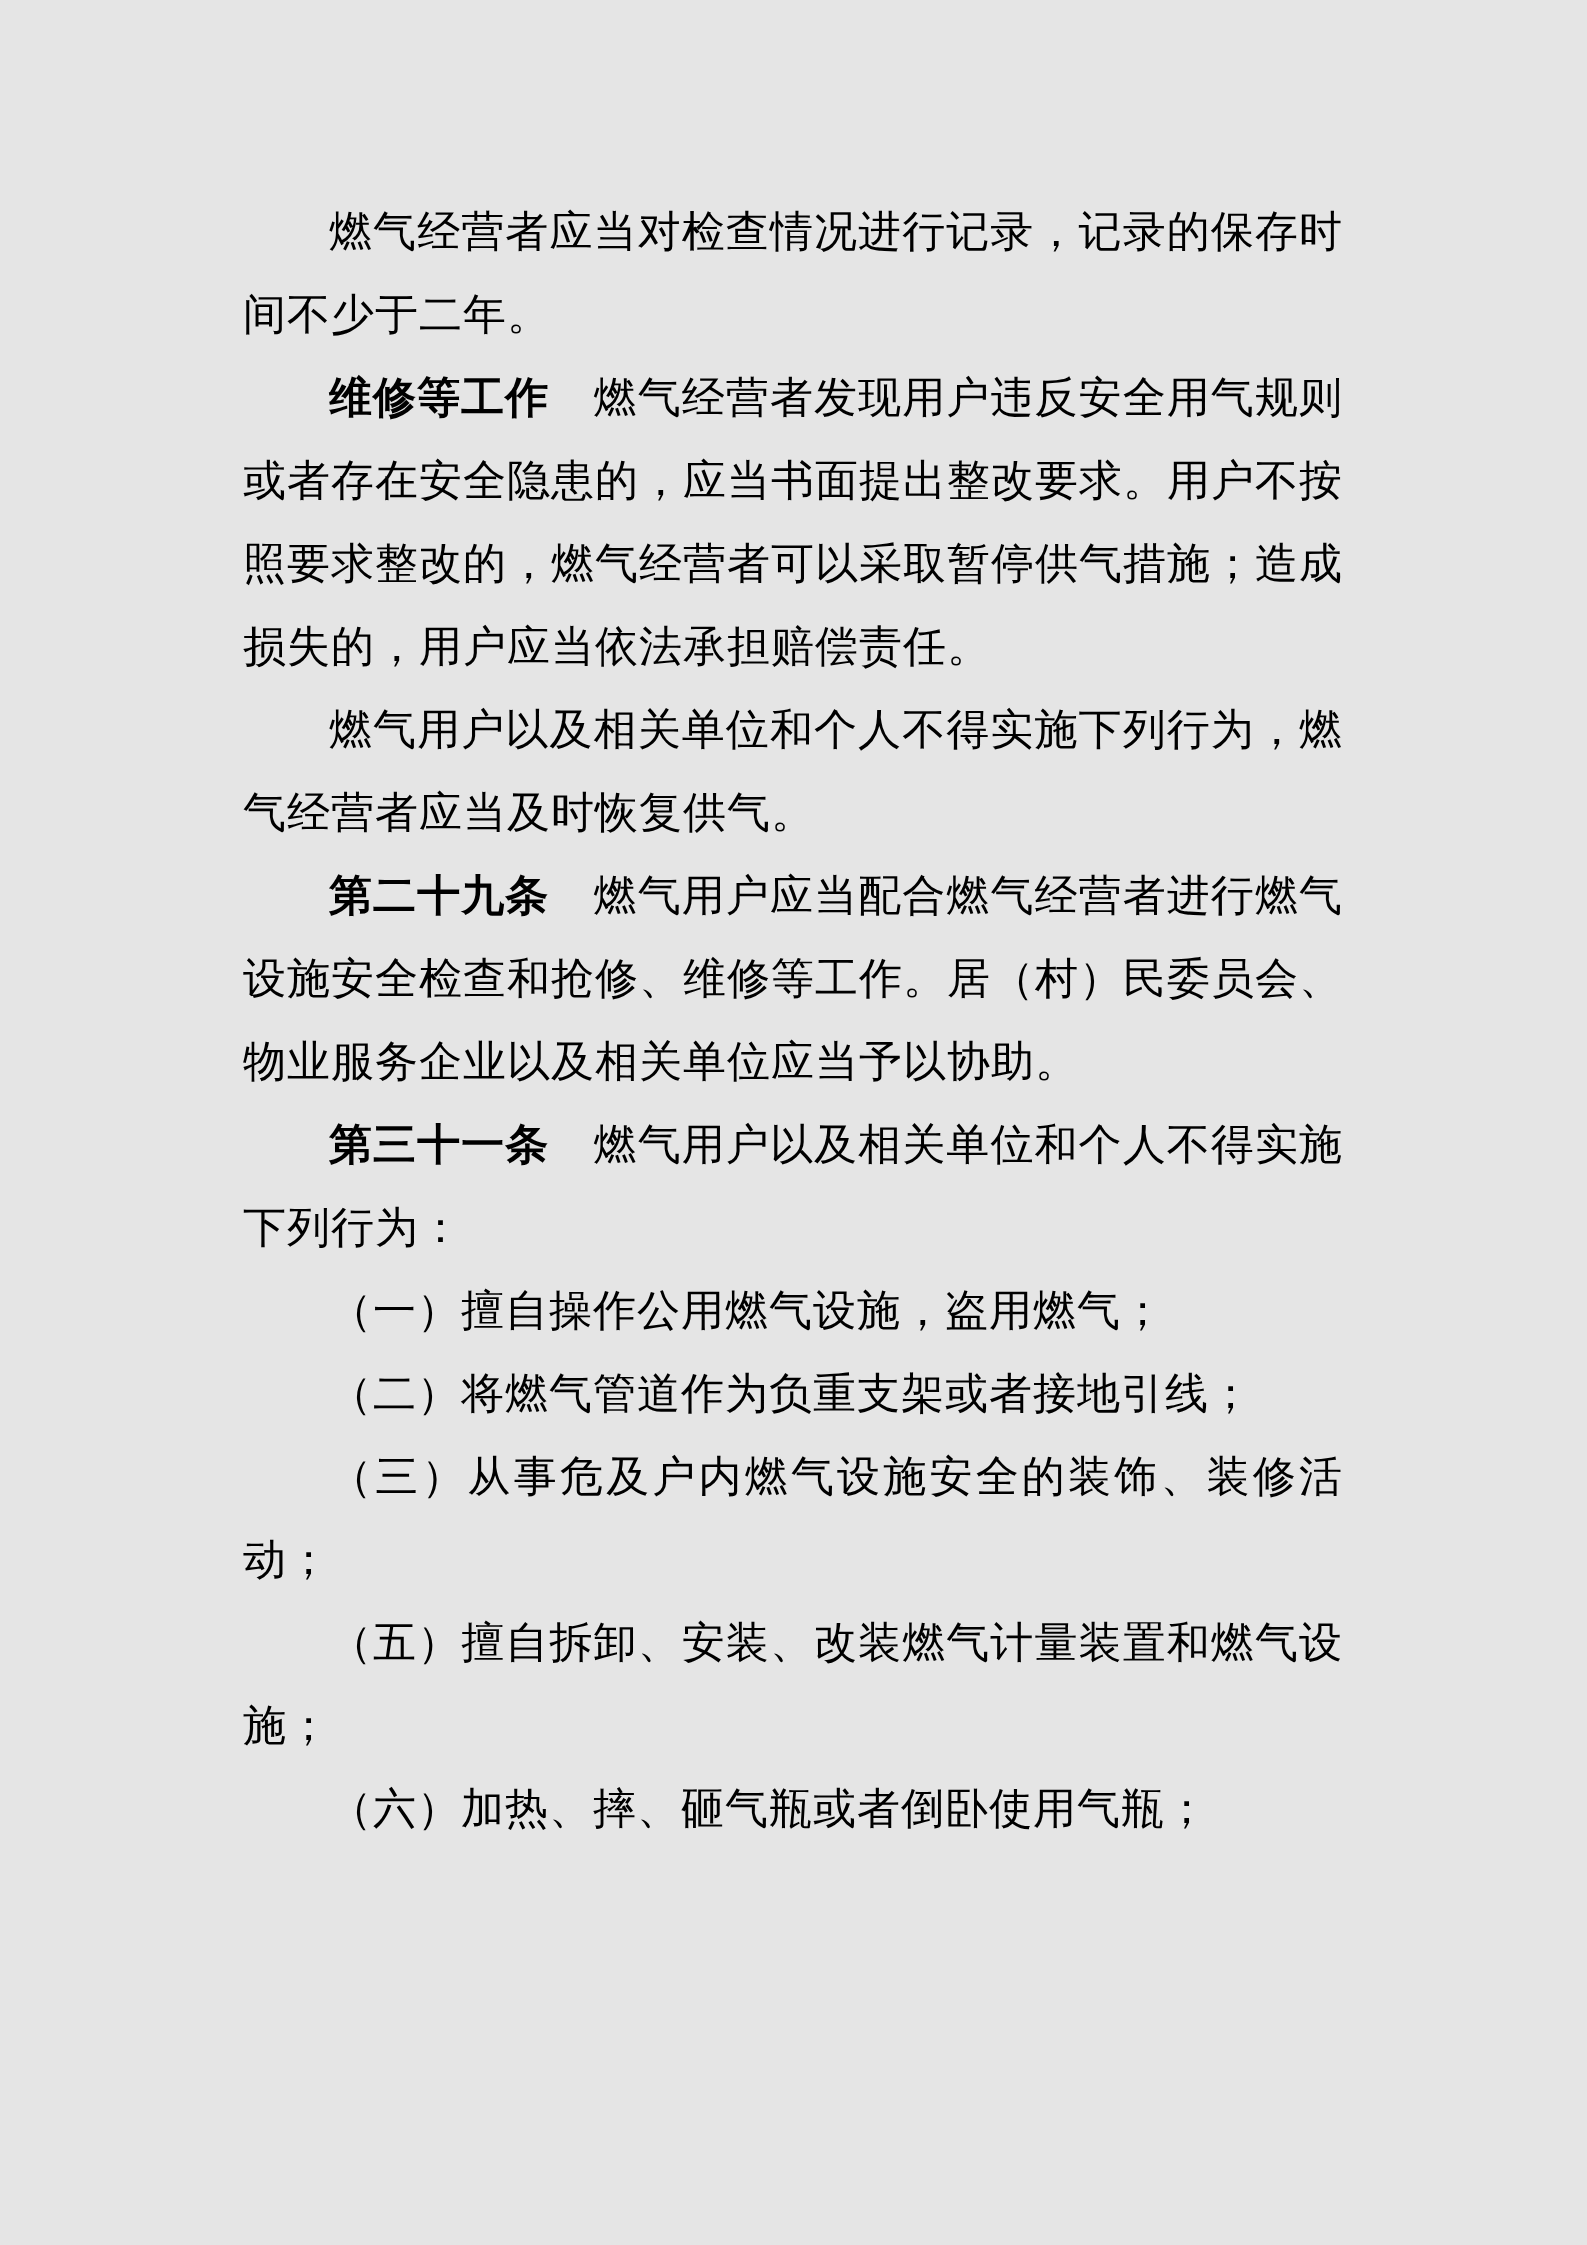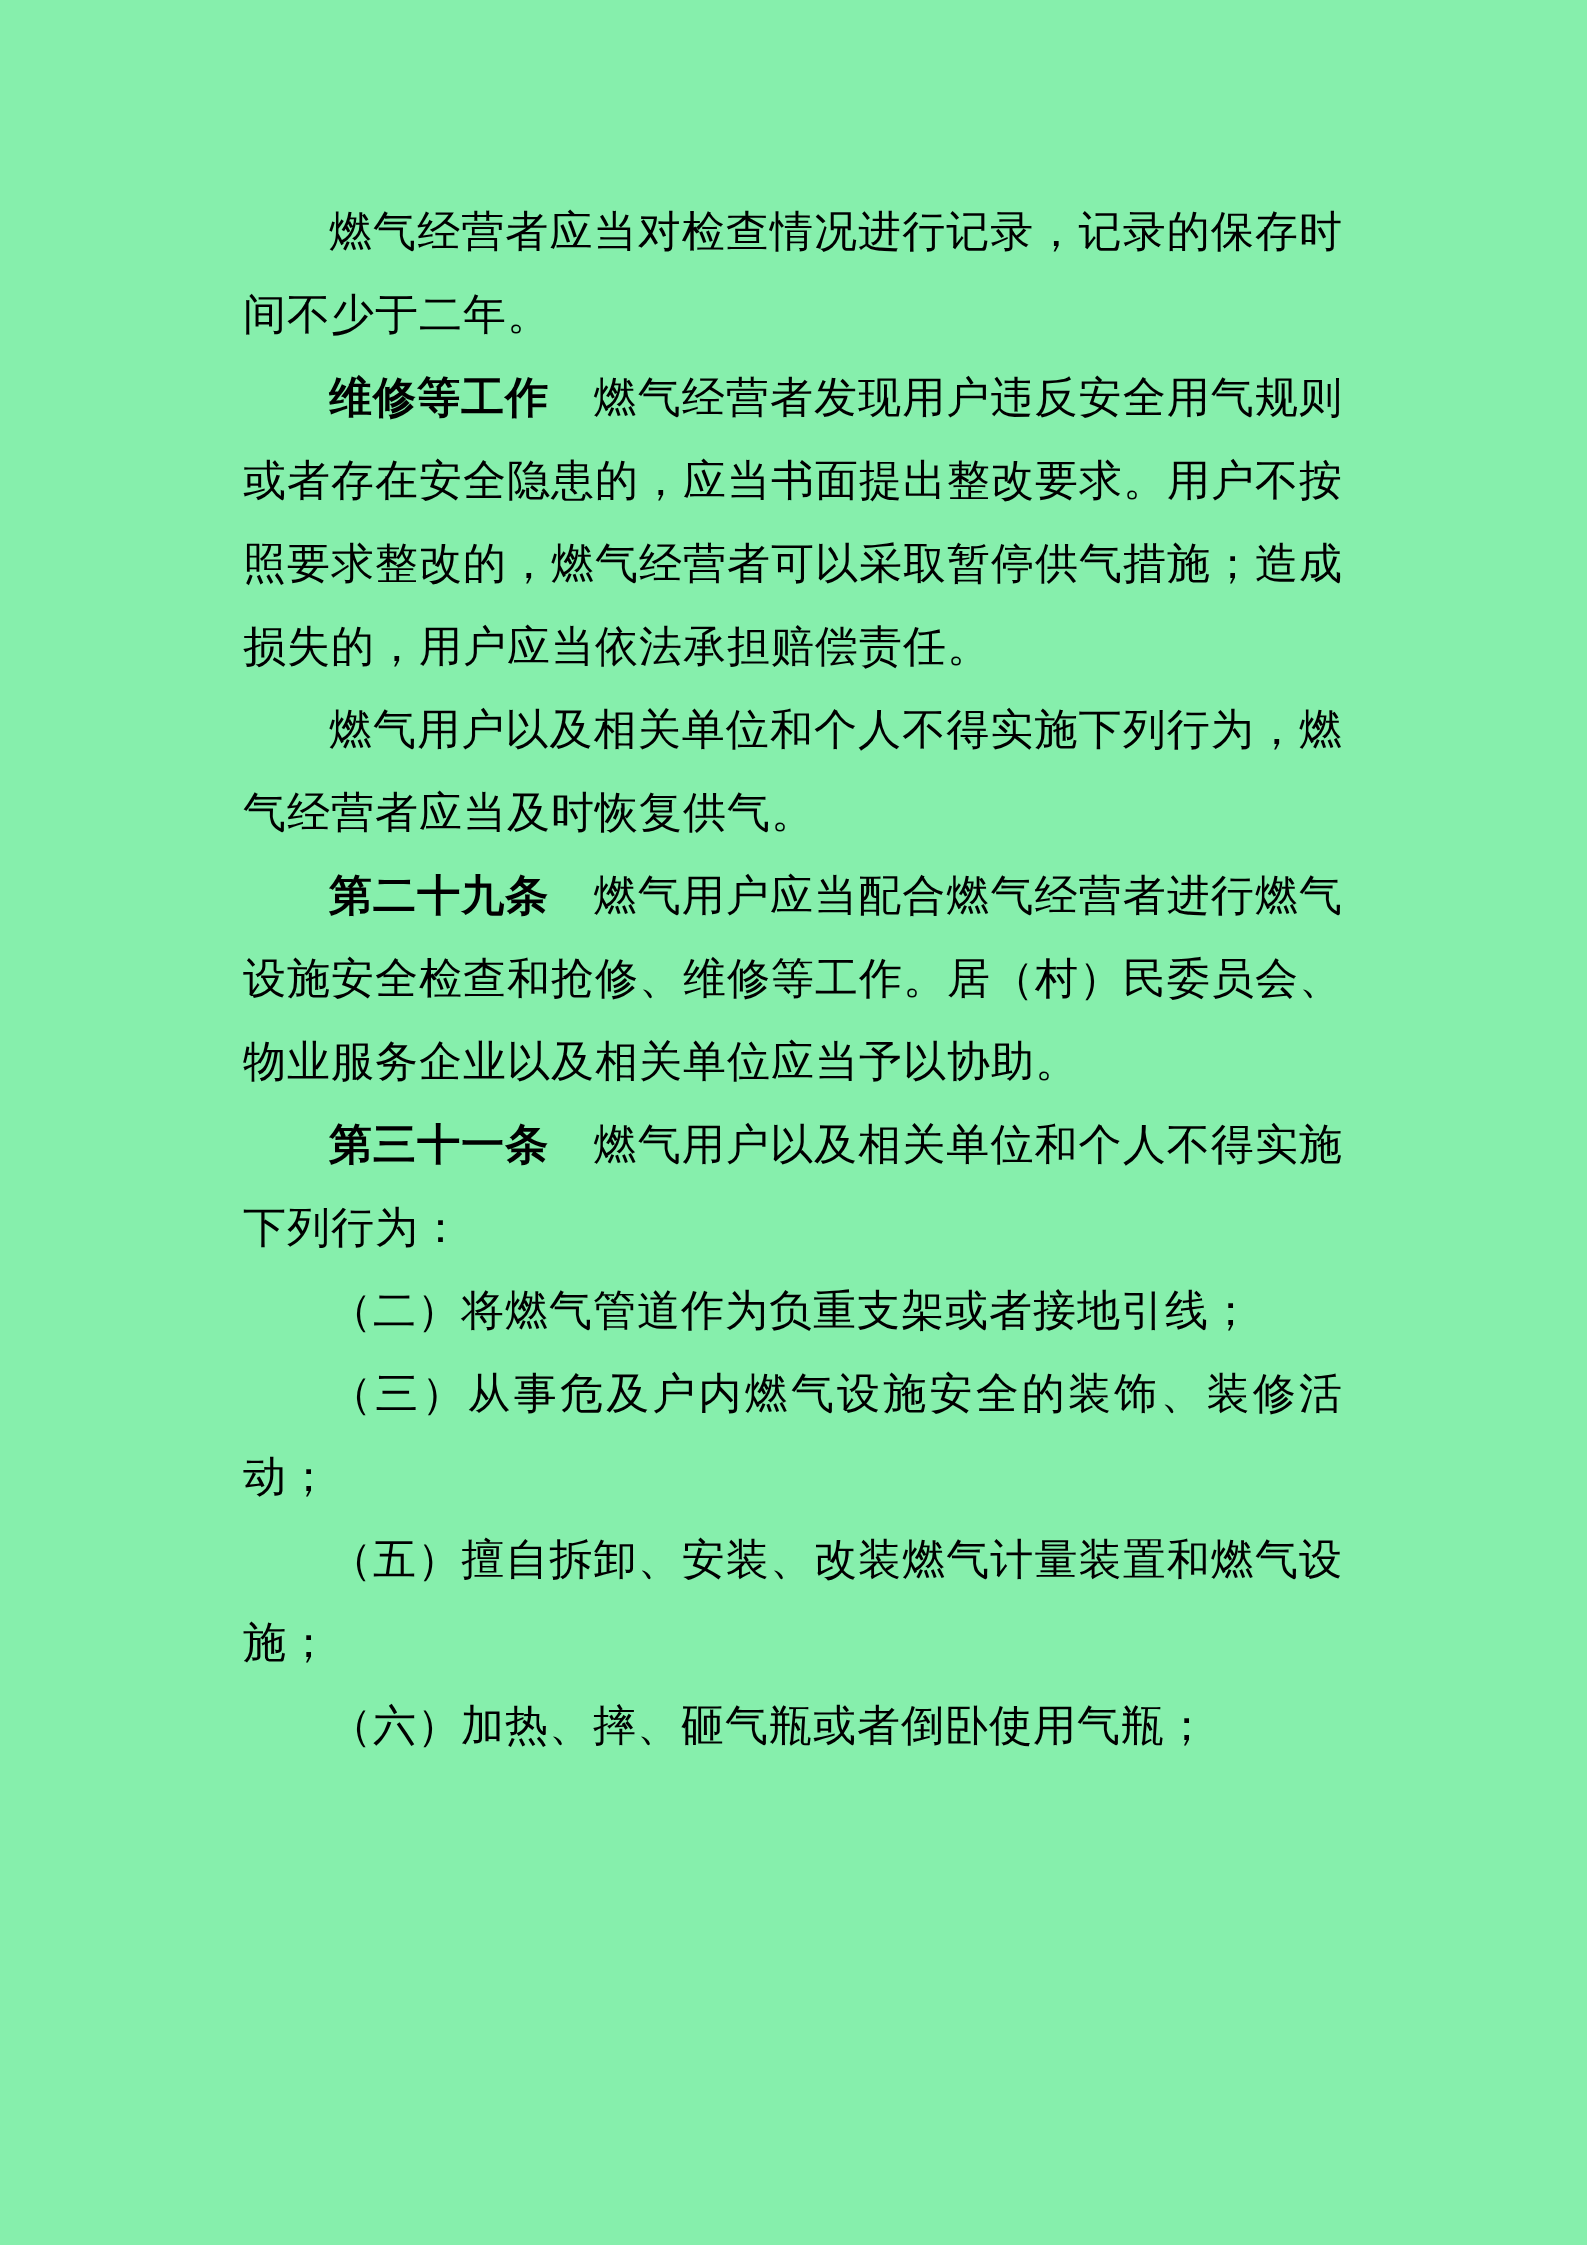--- a/index.html
+++ b/index.html
@@ -9,21 +9,21 @@
   body {
     width: 1587px;
     height: 2245px;
     background: #ffffff;
     overflow: hidden;
   }
   .page {
     position: relative;
     width: 1587px;
     height: 2245px;
-    background: #86efac;
+    background: #e5e5e5;
   }
   .doc-body {
     position: absolute;
     left: 243px;
     top: 190px;
     width: 1100px;
     font-family: "Liberation Serif", "DejaVu Serif", serif;
     font-size: 43px;
     line-height: 83px;
     letter-spacing: 1px;
@@ -46,18 +46,19 @@
 </head>
 <body style="background: rgb(255, 255, 255);">
 
 <div class="page">
   <div class="doc-body" id="doc-body" style="color: rgb(0, 0, 0);">
       <p class="para"><span class="seg">燃气经营者应当对检查情况进行记录，记录的保存时间不少于二年。</span></p>
       <p class="para"><span class="seg-bold">维修等工作</span><span class="seg">　燃气经营者发现用户违反安全用气规则或者存在安全隐患的，应当书面提出整改要求。用户不按照要求整改的，燃气经营者可以采取暂停供气措施；造成损失的，用户应当依法承担赔偿责任。</span></p>
       <p class="para"><span class="seg">燃气用户以及相关单位和个人不得实施下列行为，燃气经营者应当及时恢复供气。</span></p>
       <p class="para"><span class="seg-bold">第二十九条</span><span class="seg">　燃气用户应当配合燃气经营者进行燃气设施安全检查和抢修、维修等工作。居（村）民委员会、物业服务企业以及相关单位应当予以协助。</span></p>
       <p class="para"><span class="seg-bold">第三十一条</span><span class="seg">　燃气用户以及相关单位和个人不得实施下列行为：</span></p>
+      <p class="para"><span class="seg">（一）擅自操作公用燃气设施，盗用燃气；</span></p>
       <p class="para"><span class="seg">（二）将燃气管道作为负重支架或者接地引线；</span></p>
       <p class="para"><span class="seg">（三）从事危及户内燃气设施安全的装饰、装修活动；</span></p>
       <p class="para"><span class="seg">（五）擅自拆卸、安装、改装燃气计量装置和燃气设施；</span></p>
       <p class="para"><span class="seg">（六）加热、摔、砸气瓶或者倒卧使用气瓶；</span></p>
     </div>
 </div>
 
 </body></html>

